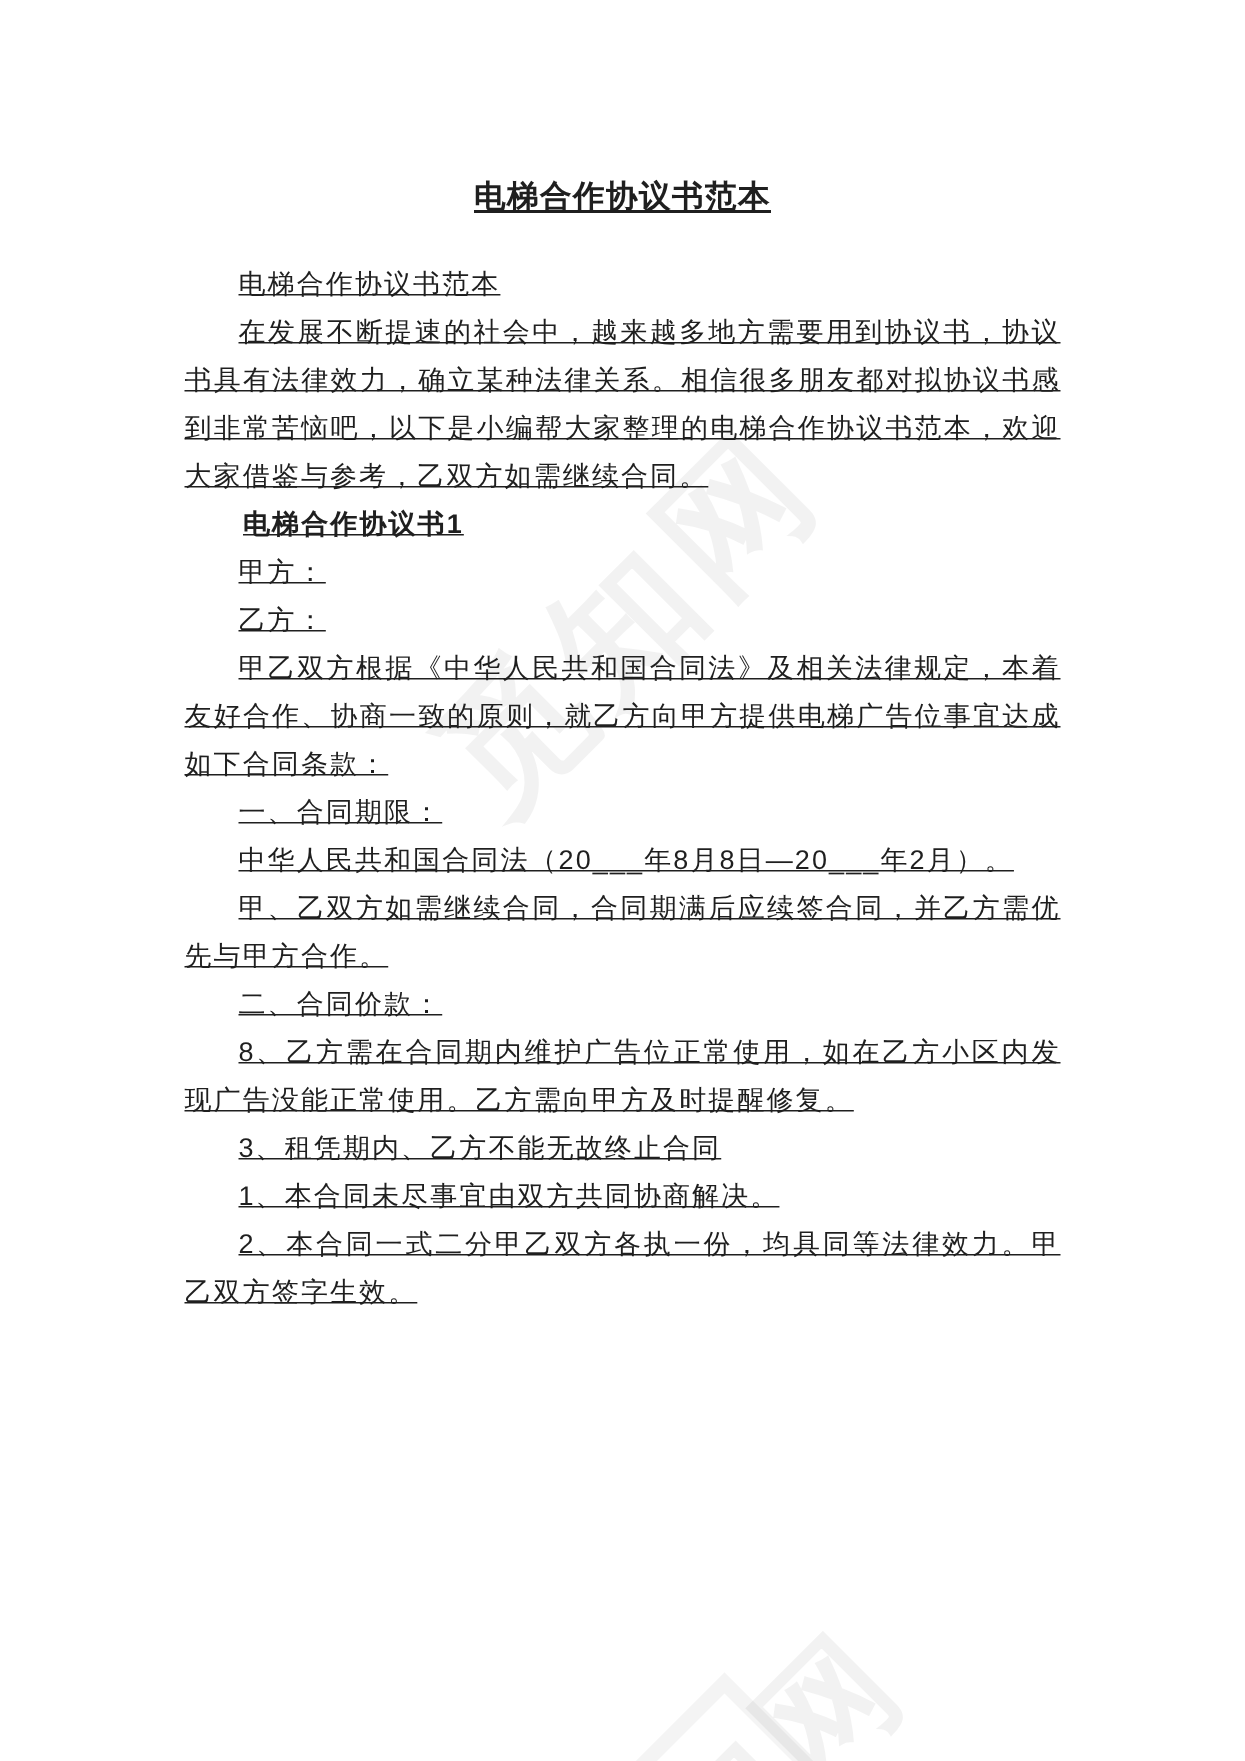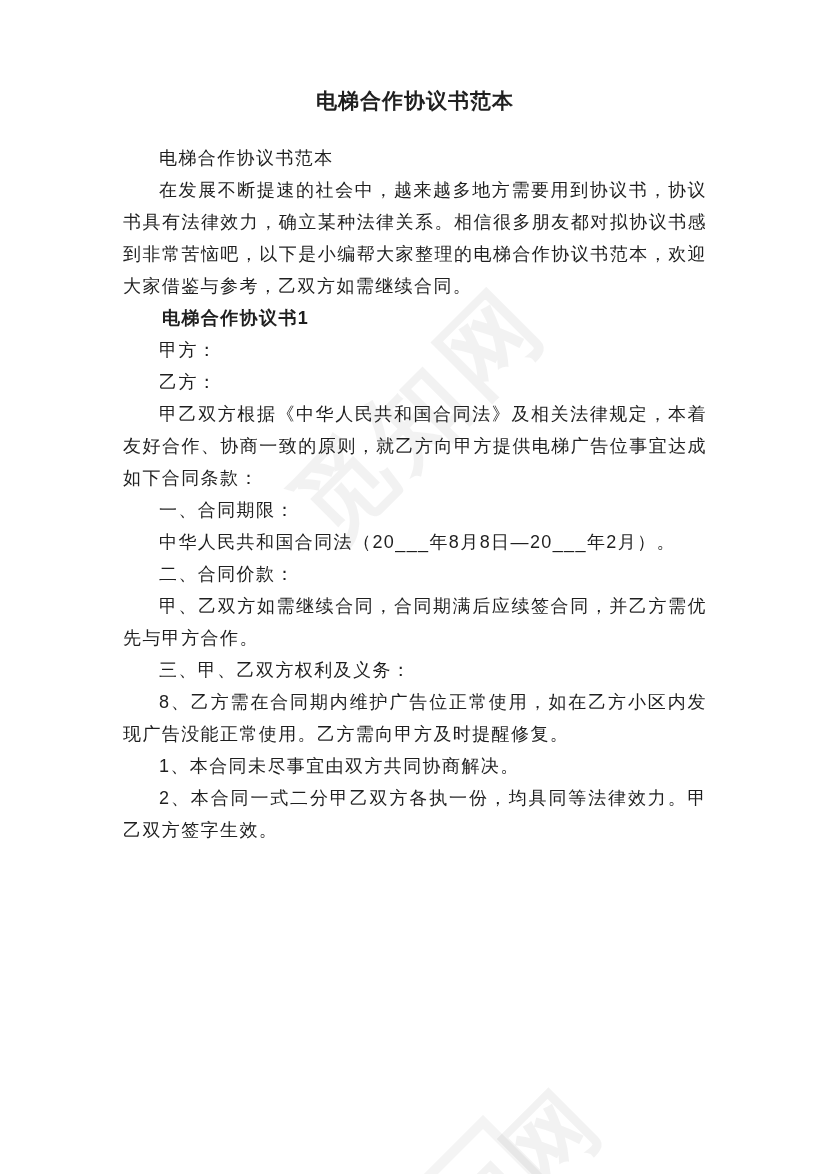--- a/index.html
+++ b/index.html
@@ -12,23 +12,24 @@
     width: 830px;
     height: 1174px;
     background: #ffffff;
     overflow: hidden;
     font-family: "Liberation Sans", sans-serif;
     color: #1f1f1f;
   }
   .content {
     position: absolute;
     left: 123px;
-    top: 86px;
+    top: 117px;
     width: 584px;
     z-index: 2;
+    text-decoration: underline;
   }
   .doc-title {
     font-size: 21px;
     font-weight: 700;
     text-align: center;
     margin: 0 0 26px 0;
     line-height: 30px;
     letter-spacing: 1px;
   }
   .para {
@@ -99,21 +100,21 @@
     <h1 class="doc-title">电梯合作协议书范本</h1>
 
     <p class="para">电梯合作协议书范本</p>
     <p class="para">在发展不断提速的社会中，越来越多地方需要用到协议书，协议书具有法律效力，确立某种法律关系。相信很多朋友都对拟协议书感到非常苦恼吧，以下是小编帮大家整理的电梯合作协议书范本，欢迎大家借鉴与参考，乙双方如需继续合同。</p>
     <p class="para heading">电梯合作协议书1</p>
     <p class="para">甲方：</p>
     <p class="para">乙方：</p>
     <p class="para">甲乙双方根据《中华人民共和国合同法》及相关法律规定，本着友好合作、协商一致的原则，就乙方向甲方提供电梯广告位事宜达成如下合同条款：</p>
     <p class="para">一、合同期限：</p>
     <p class="para">中华人民共和国合同法（20___年8月8日—20___年2月）。</p>
+    <p class="para">甲、乙双方如需继续合同，合同期满后应续签合同，并乙方需优先与甲方合作。</p>
     <p class="para">二、合同价款：</p>
-    <p class="para">甲、乙双方如需继续合同，合同期满后应续签合同，并乙方需优先与甲方合作。</p>
-    <p class="para">三、甲、乙双方权利及义务：</p>
     <p class="para">8、乙方需在合同期内维护广告位正常使用，如在乙方小区内发现广告没能正常使用。乙方需向甲方及时提醒修复。</p>
+    <p class="para">3、租凭期内、乙方不能无故终止合同</p>
     <p class="para">1、本合同未尽事宜由双方共同协商解决。</p>
     <p class="para">2、本合同一式二分甲乙双方各执一份，均具同等法律效力。甲乙双方签字生效。</p>
   </div>
 
 </div>
 
 </body></html>

